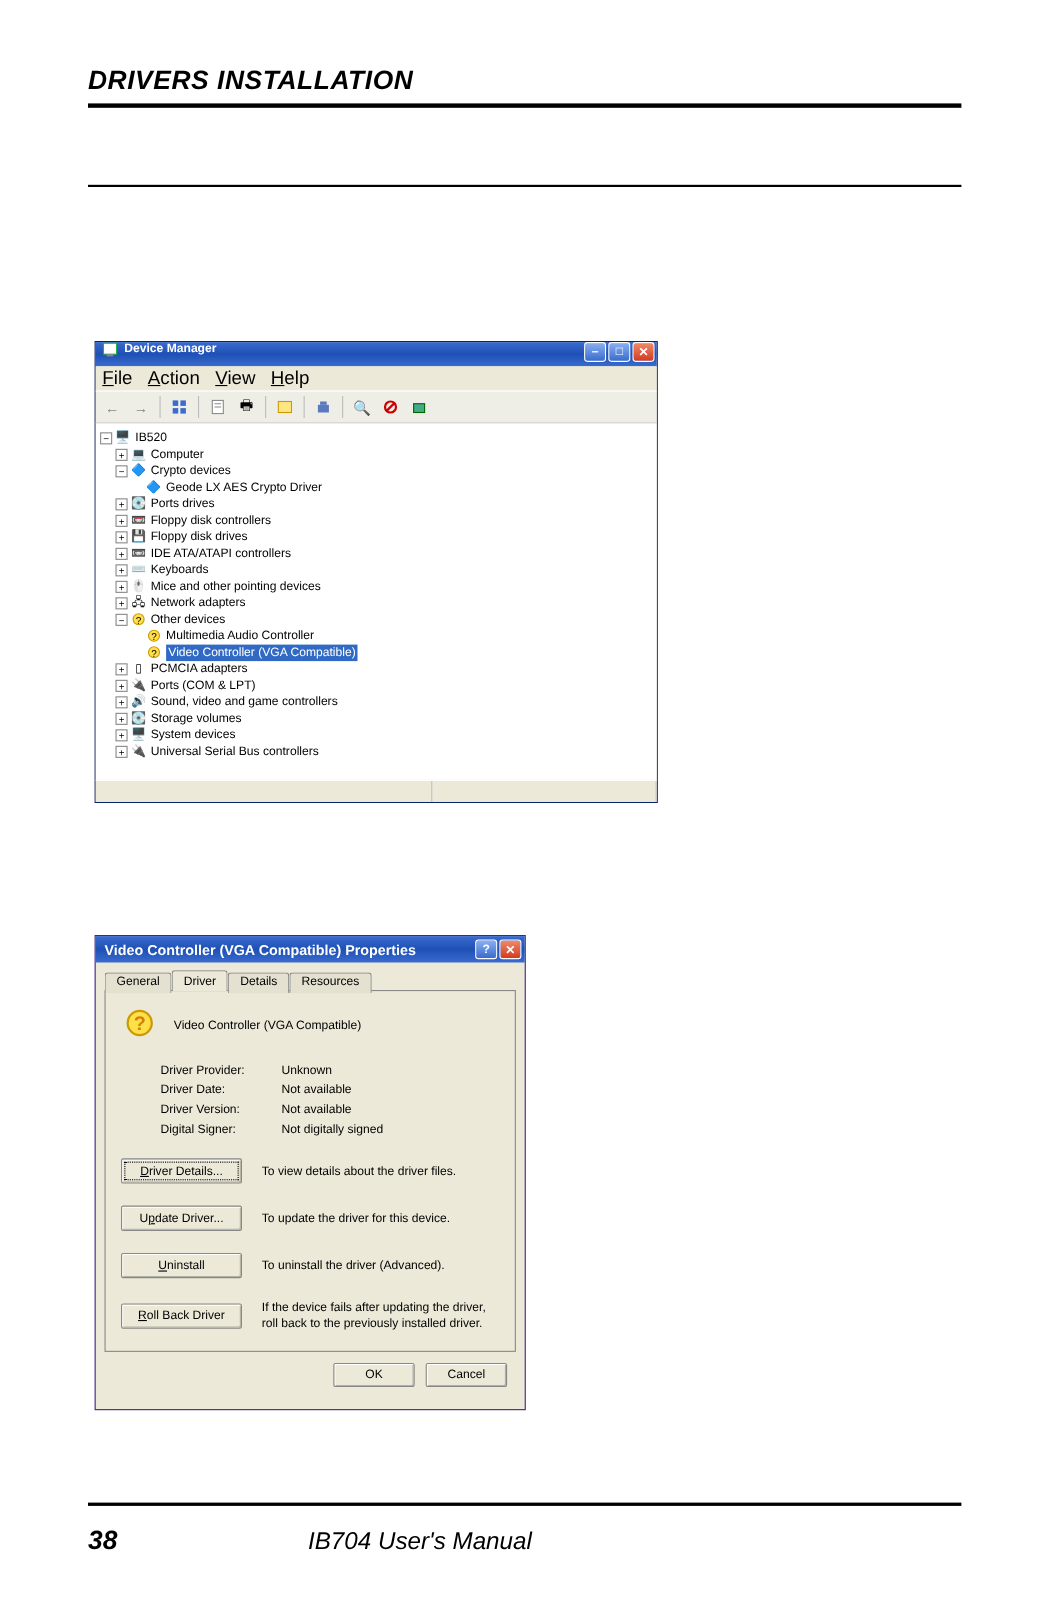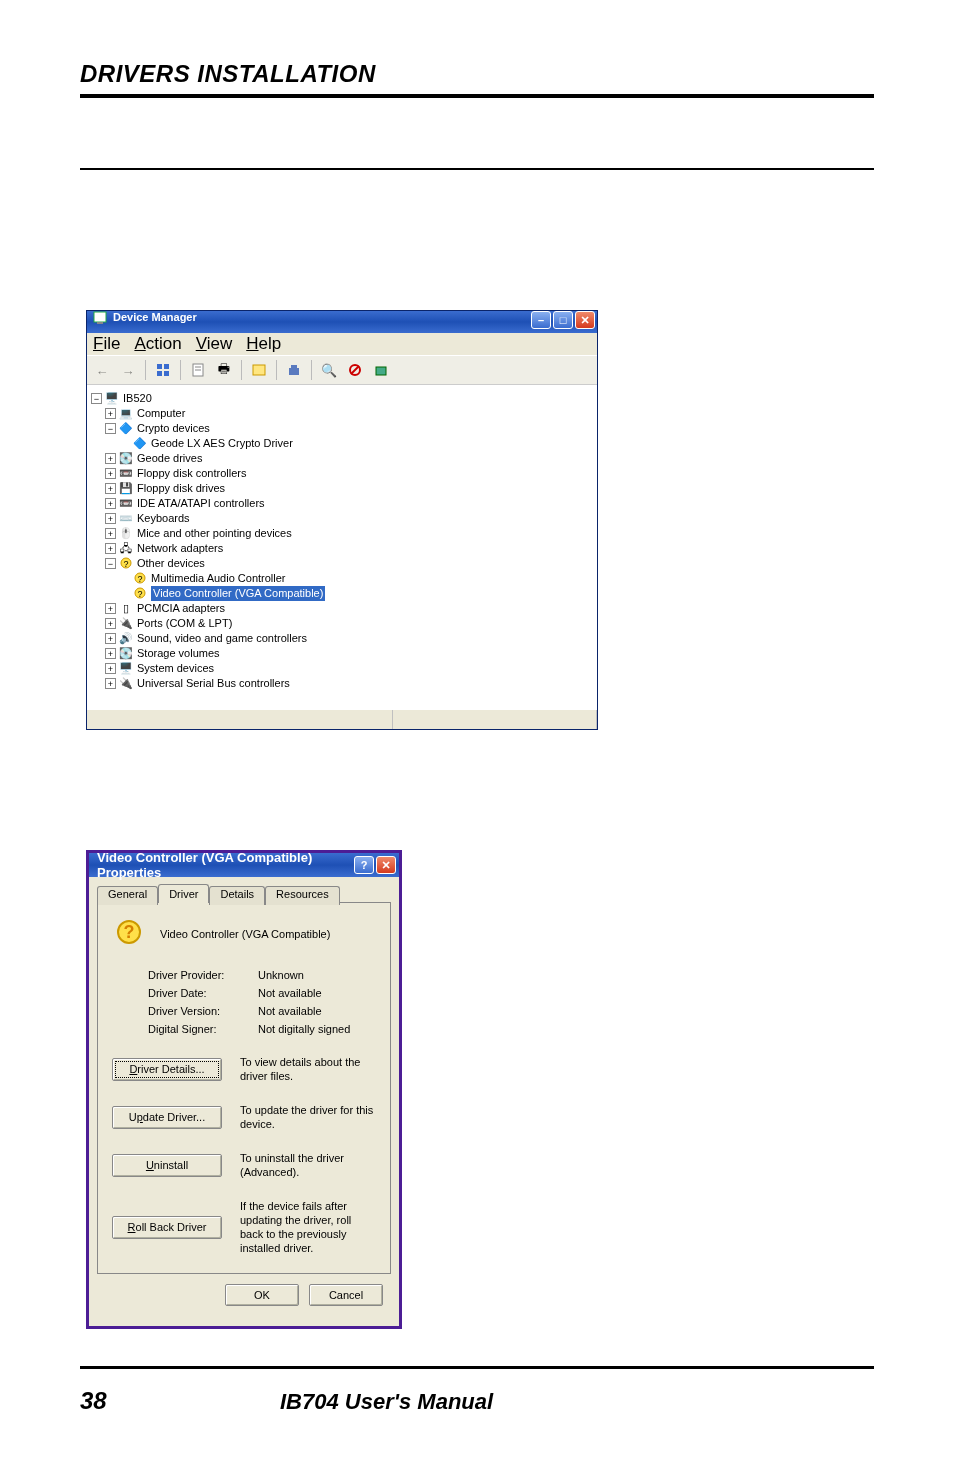--- a/index.html
+++ b/index.html
@@ -28,21 +28,21 @@
   .exp { width: 11px; height: 11px; border: 1px solid #888; margin-right: 3px; display:inline-flex; align-items:center; justify-content:center; font-size:9px; line-height:0; background:#fff; }
   .exp-blank { width: 11px; height: 11px; margin-right:3px; display:inline-block; }
   .ico { width: 14px; height: 14px; margin-right: 4px; display:inline-flex; align-items:center; justify-content:center; font-size:11px; }
   .pad1 { padding-left: 14px; }
   .pad2 { padding-left: 28px; }
   .sel { background: #316ac5; color: #fff; padding: 0 2px; }
   .dm-status { height: 20px; background: #ece9d8; border-top: 1px solid #fff; display:flex; }
   .dm-status div { border-right:1px solid #c0c0c0; height:100%; }
   
   
-  .prop-window { width: 316px; margin: 120px 0 0 6px; border: 3px solid #4c1d95; background: #ece9d8; font-size: 11px; }
+  .prop-window { width: 392px; margin: 120px 0 0 6px; border: 1px solid #4c1d95; background: #ece9d8; font-size: 11px; }
   .prop-titlebar { height: 24px; background: linear-gradient(180deg,#3a6ccf 0%,#1e50b5 50%,#3a6ccf 100%); display:flex; align-items:center; padding:0 3px 0 8px; color:#fff; font-weight:bold; font-size:13px; }
   .prop-title { flex:1; }
   .prop-body { padding: 6px 8px 10px 8px; }
   .tabs { display:flex; position:relative; top:1px; }
   .tab { padding: 3px 10px; border: 1px solid #888; border-bottom:none; background:#ece9d8; margin-right:0; font-size:11px; border-radius: 3px 3px 0 0; position:relative; }
   .tab.inactive { background:#e4e1d0; top:2px; padding-top:1px; padding-bottom:3px; }
   .tab.active { background:#ece9d8; z-index:2; }
   .tab-panel { border: 1px solid #888; background:#ece9d8; padding: 14px 14px 18px 14px; }
   .dev-head { display:flex; align-items:center; gap:14px; margin-bottom:18px; }
   .qicon { width:34px; height:34px; display:inline-flex; align-items:center; justify-content:center;}
@@ -52,21 +52,21 @@
   .win-btn { width: 110px; height: 23px; border: 1px solid #888; background: #ece9d8; font-size: 11px; display:inline-flex; align-items:center; justify-content:center; border-radius:2px; box-shadow: inset 1px 1px 0 #fff, inset -1px -1px 0 #b0b0a0; }
   .win-btn-focus { outline: 1px dotted #000; outline-offset: -4px; }
   .btn-desc { flex:1; font-size:11px; line-height:14px; }
   .dlg-btns { display:flex; justify-content:flex-end; gap: 10px; padding: 10px 8px 10px 0; }
   .dlg-btn { width: 74px; height: 22px; border:1px solid #888; background:#ece9d8; border-radius:2px; box-shadow: inset 1px 1px 0 #fff, inset -1px -1px 0 #b0b0a0; font-size:11px; display:inline-flex; align-items:center; justify-content:center; }
   
   .footer { position:absolute; left:0; right:0; bottom:60px; padding: 0 80px; }
   .foot-rule { border:none; border-top: 3px solid #000; margin-bottom: 18px; }
   .foot-row { display:flex; align-items:baseline; }
   .page-num { font-family: Arial, sans-serif; font-weight:bold; font-style:italic; font-size:24px; width: 200px; }
-  .foot-title { font-family: Arial, sans-serif; font-weight:bold; font-style:italic; font-size:22px; }
+  .foot-title { font-family: Arial, sans-serif; font-weight:normal; font-style:italic; font-size:22px; }
 </style>
 </head>
 <body>
 
 <div class="page">
   <div class="header-title">DRIVERS INSTALLATION</div>
   <hr class="thick-rule">
   <hr class="thin-rule">
 
   <div class="dm-window">
@@ -153,21 +153,21 @@
           <span>Crypto devices</span>
         </div>
       <div class="tree-row pad2">
           <span class="exp-blank"></span>
           <span class="ico">🔷</span>
           <span>Geode LX AES Crypto Driver</span>
         </div>
       <div class="tree-row pad1">
           <span class="exp">+</span>
           <span class="ico">💽</span>
-          <span>Geode drives</span>
+          <span>Ports drives</span>
         </div>
       <div class="tree-row pad1">
           <span class="exp">+</span>
           <span class="ico">📼</span>
           <span>Floppy disk controllers</span>
         </div>
       <div class="tree-row pad1">
           <span class="exp">+</span>
           <span class="ico">💾</span>
           <span>Floppy disk drives</span>

